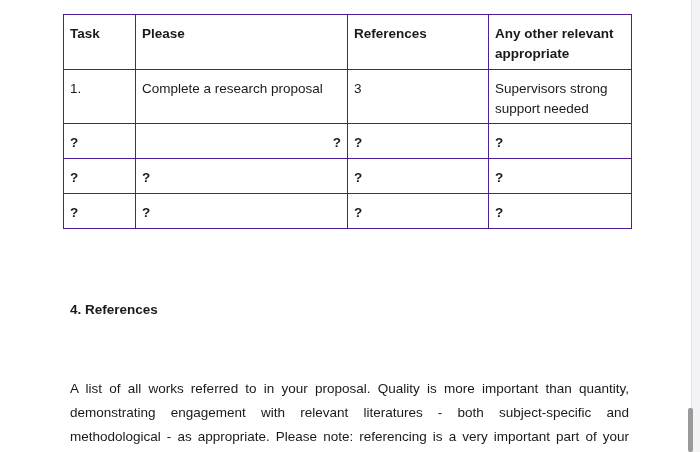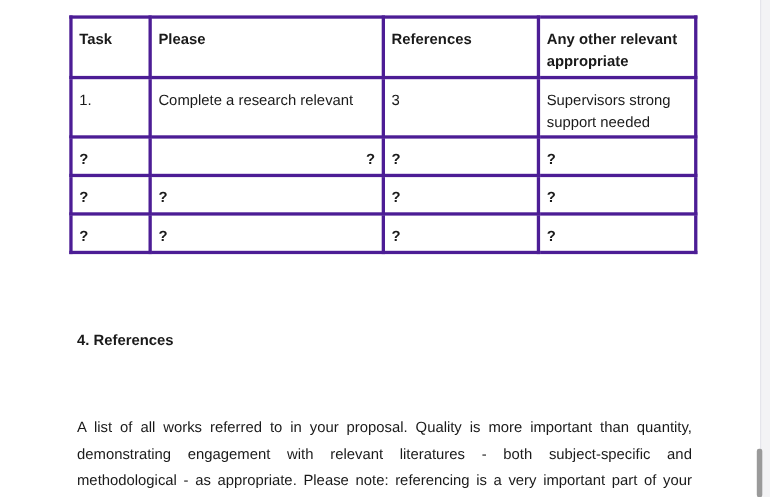--- a/index.html
+++ b/index.html
@@ -25,21 +25,21 @@
     table.plan {
       position: absolute;
       left: 63px;
       top: 14px;
       width: 568px;
       border-collapse: collapse;
       table-layout: fixed;
       font-size: 13.5px;
     }
     table.plan td {
-      border: 3px solid #4c1d95;
+      border: 1px solid #4c1d95;
       vertical-align: top;
       padding: 9px 6px 0 6px;
       line-height: 20px;
       box-sizing: border-box;
     }
     col.c1 { width: 72px; }
     col.c2 { width: 212px; }
     col.c3 { width: 141px; }
     col.c4 { width: 143px; }
     tr.r-head td { height: 55px; font-weight: bold; }
@@ -98,21 +98,21 @@
     </colgroup>
     <tbody>
       <tr class="r-head">
         <td>Task</td>
         <td>Please</td>
         <td>References</td>
         <td>Any other relevant appropriate</td>
       </tr>
       <tr class="r-data">
         <td>1.</td>
-        <td>Complete a research relevant</td>
+        <td>Complete a research proposal</td>
         <td>3</td>
         <td>Supervisors strong support needed</td>
       </tr>
       <tr class="r-q">
         <td>?</td>
         <td class="right">?</td>
         <td>?</td>
         <td>?</td>
       </tr>
       <tr class="r-q">

